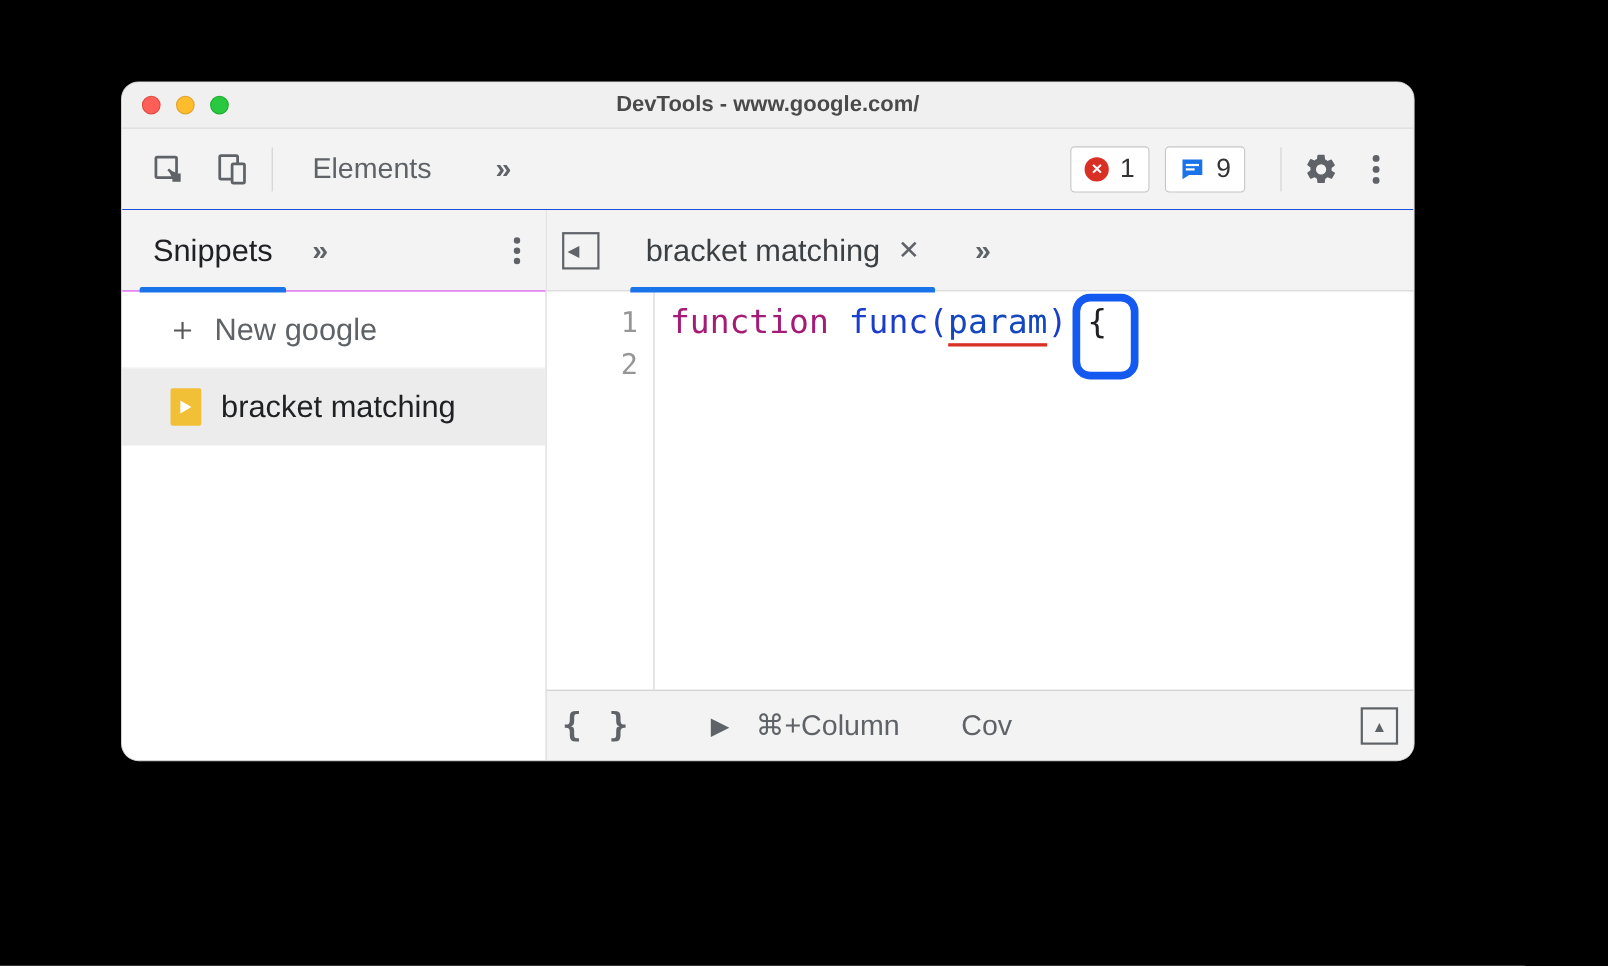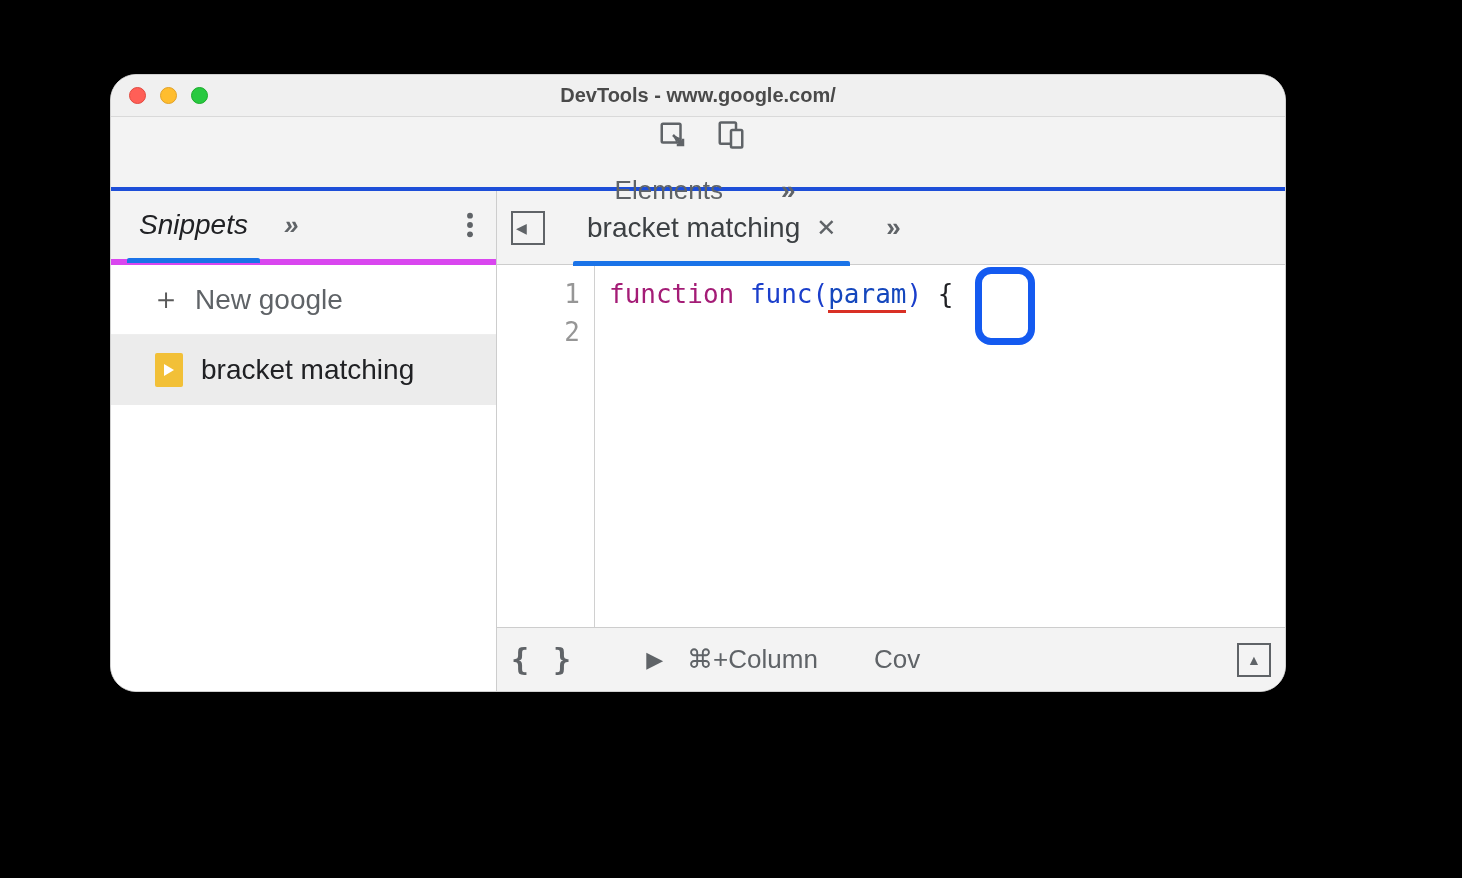--- a/index.html
+++ b/index.html
@@ -10,21 +10,21 @@
     font-family: -apple-system, "Helvetica Neue", Arial, sans-serif;
     overflow: hidden;
   }
   .window {
     position: absolute;
     left: 110px;
     top: 74px;
     width: 1176px;
     height: 618px;
     background: #fff;
-    border-radius: 26px;
+    border-radius: 16px;
     box-shadow: 0 20px 60px rgba(0,0,0,.5);
     overflow: hidden;
     border: 1px solid #d0d0d0;
   }
   .titlebar {
     height: 42px;
     background: #f0f0f0;
     border-bottom: 1px solid #d9d9d9;
     display: flex;
     align-items: center;
@@ -46,25 +46,24 @@
     left: 0; right: 0;
     text-align: center;
     font-size: 20px;
     font-weight: 600;
     color: #4a4a4a;
     pointer-events: none;
   }
   .toolbar {
     height: 74px;
     background: #f3f3f3;
-    border-bottom: 4px solid #1d4ed8;
+    border-bottom: 1px solid #1d4ed8;
     display: flex;
     align-items: center;
     padding: 0 16px 0 24px;
-    flex-direction: column;
   }
   .tb-left { display: flex; align-items: center; gap: 22px; }
   .tb-divider { width: 1px; height: 40px; background: #d2d2d2; margin: 0 18px; }
   .icon-btn { width: 36px; height: 36px; display: flex; align-items: center; justify-content: center; color: #5f6367; cursor: pointer; }
   .tabs-main { display: flex; align-items: center; gap: 34px; font-size: 26px; color: #5f6367; margin-left: 6px;}
   .tab-main { height: 74px; display:flex; align-items:center; padding: 0 12px; position: relative; cursor:pointer;}
   .tab-main.active { color: #202124; }
   .tab-main.active::after {
     content: ""; position: absolute; bottom: -1px; left: 0; right: 0; height: 5px;
     background: #1a73e8; border-radius: 2px 2px 0 0;
@@ -87,24 +86,23 @@
   }
   .sidebar {
     width: 386px;
     border-right: 1px solid #cdcdcd;
     display: flex; flex-direction: column;
     background: #fff;
   }
   .sidebar-tabs {
     height: 74px;
     background: #f3f3f3;
-    border-bottom: 6px solid #d946ef;
+    border-bottom: 1px solid #d946ef;
     display: flex; align-items: center;
     padding: 0 8px 0 20px;
-    font-style: italic;
   }
   .sidebar-tab {
     font-size: 28px; color: #202124; height: 74px; display: flex; align-items: center;
     position: relative; padding: 0 8px; cursor:pointer;
   }
   .sidebar-tab.active::after {
     content: ""; position: absolute; bottom: -1px; left: -4px; right: -4px; height: 5px;
     background: #1a73e8; border-radius: 2px 2px 0 0;
   }
   .sidebar-chevron { margin-left: 28px; font-size: 26px; color: #5f6367; font-weight: bold;}
@@ -150,21 +148,21 @@
   .close-x { font-size: 24px; color: #5f6367; cursor:pointer;}
   .file-chevron { margin-left: 28px; font-size: 26px; color: #5f6367; font-weight: bold;}
   .editor-body { flex: 1; display: flex; background: #fff; }
   .gutter {
     width: 98px; border-right: 1px solid #d0d0d0;
     padding-top: 10px;
     font-family: Menlo, monospace; font-size: 26px; color: #969696; text-align: right;
   }
   .gutter div { padding-right: 14px; line-height: 38px;}
   .code {
-    padding: 10px 14px; font-family: Menlo, monospace; font-size: 26px; line-height: 38px;
+    padding: 10px 14px; font-family: Menlo, monospace; font-size: 30px; line-height: 38px;
     position: relative;
   }
   .kw { color: #a41c76; }
   .fn { color: #1a3ecb; }
   .paren { color: #1a3ecb; }
   .param { color: #1447bd; }
   .highlight-ring {
     position: absolute;
     border: 7px solid #145af0;
     border-radius: 16px;

